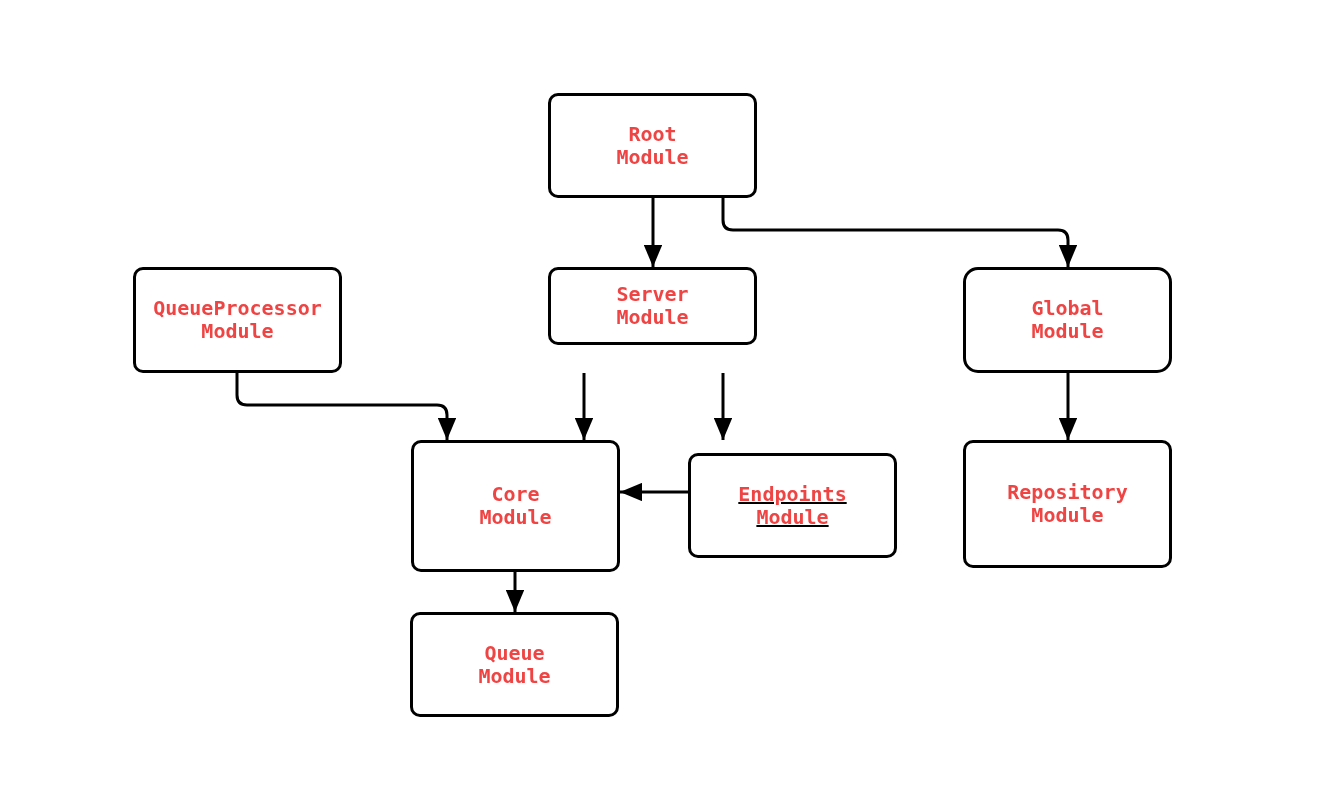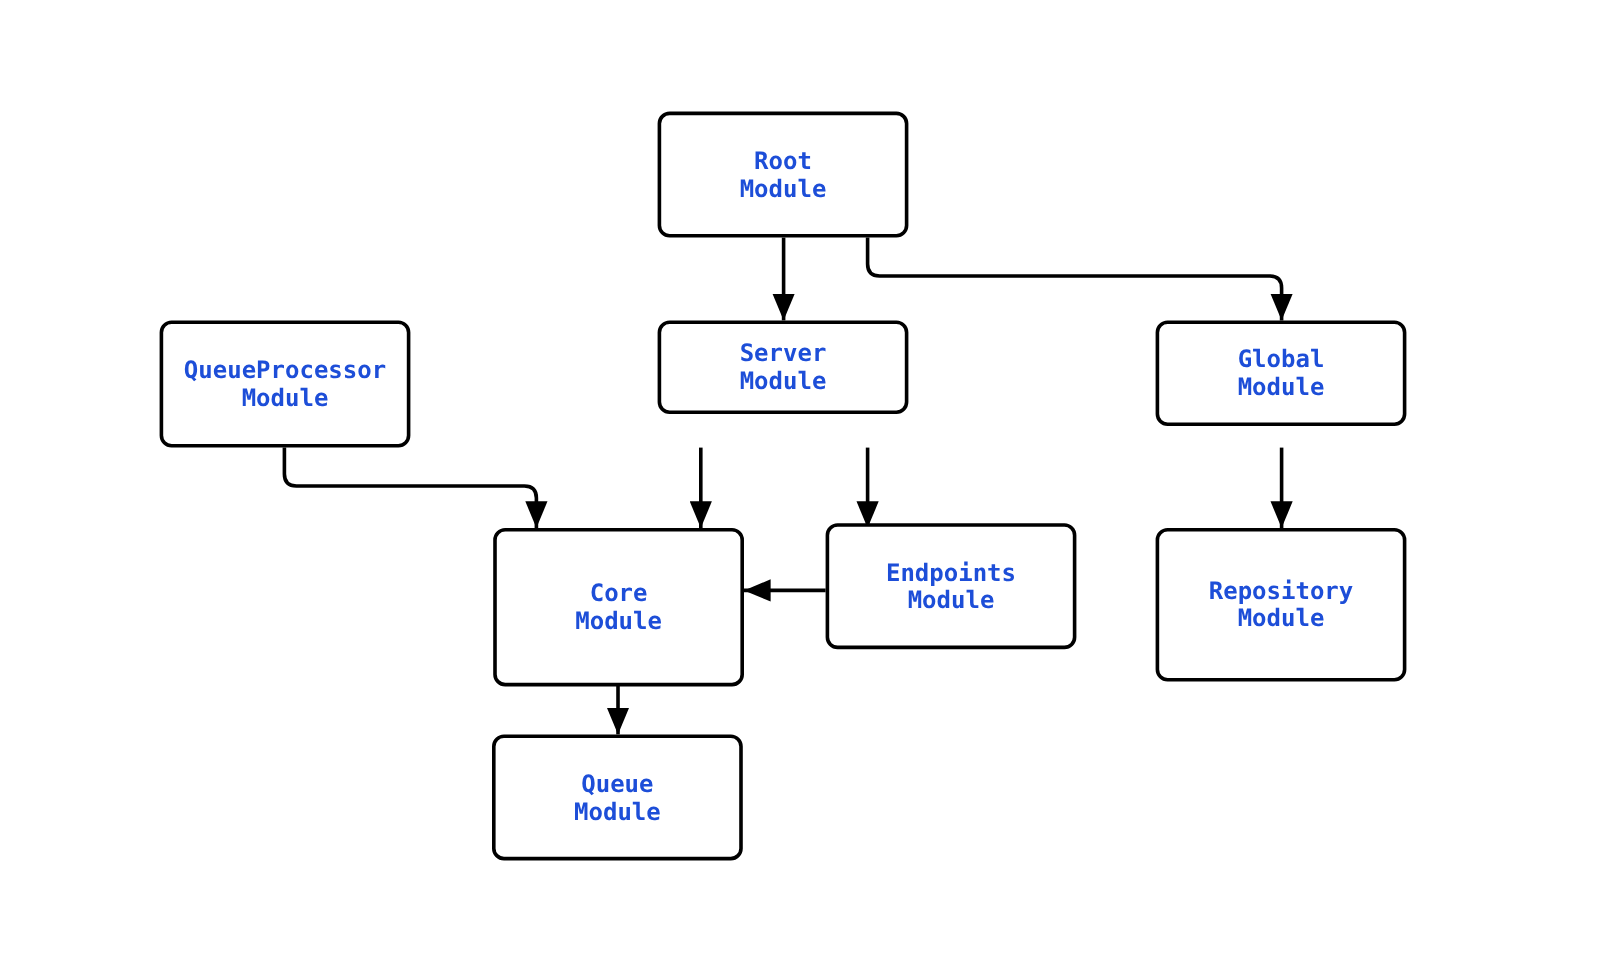--- a/index.html
+++ b/index.html
@@ -35,21 +35,21 @@
     display: flex;
     align-items: center;
     justify-content: center;
   }
   .node-label {
     white-space: pre-line;
     text-align: center;
     font-weight: bold;
     font-size: 20px;
     line-height: 23px;
-    color: #1d4ed8;
+    color: #ef4444;
   }
 </style>
 </head>
 <body>
 
 <div class="diagram">
   <svg class="edges-layer" id="edges-layer" xmlns="http://www.w3.org/2000/svg" viewBox="0 0 1337 809">
       <defs>
         <marker id="arrowhead" viewBox="0 0 12 10" refX="12" refY="5" markerWidth="7.4" markerHeight="6.2" orient="auto">
           <path d="M0,0 L12,5 L0,10 Z" fill="#000000"></path>
@@ -70,29 +70,29 @@
 Module</div>
       </div>
       <div class="node" style="left: 133px; top: 267px; width: 209px; height: 106px;">
         <div class="node-label">QueueProcessor
 Module</div>
       </div>
       <div class="node" style="left: 548px; top: 267px; width: 209px; height: 78px;">
         <div class="node-label">Server
 Module</div>
       </div>
-      <div class="node" style="left: 963px; top: 267px; width: 209px; height: 88px;">
+      <div class="node" style="left: 963px; top: 267px; width: 209px; height: 106px; border-radius: 15px;">
         <div class="node-label">Global
 Module</div>
       </div>
       <div class="node" style="left: 411px; top: 440px; width: 209px; height: 132px;">
         <div class="node-label">Core
 Module</div>
       </div>
-      <div class="node" style="left: 688px; top: 436px; width: 209px; height: 105px;">
+      <div class="node" style="left: 688px; top: 453px; width: 209px; height: 105px; text-decoration: underline;">
         <div class="node-label">Endpoints
 Module</div>
       </div>
       <div class="node" style="left: 963px; top: 440px; width: 209px; height: 128px;">
         <div class="node-label">Repository
 Module</div>
       </div>
       <div class="node" style="left: 410px; top: 612px; width: 209px; height: 105px;">
         <div class="node-label">Queue
 Module</div>

